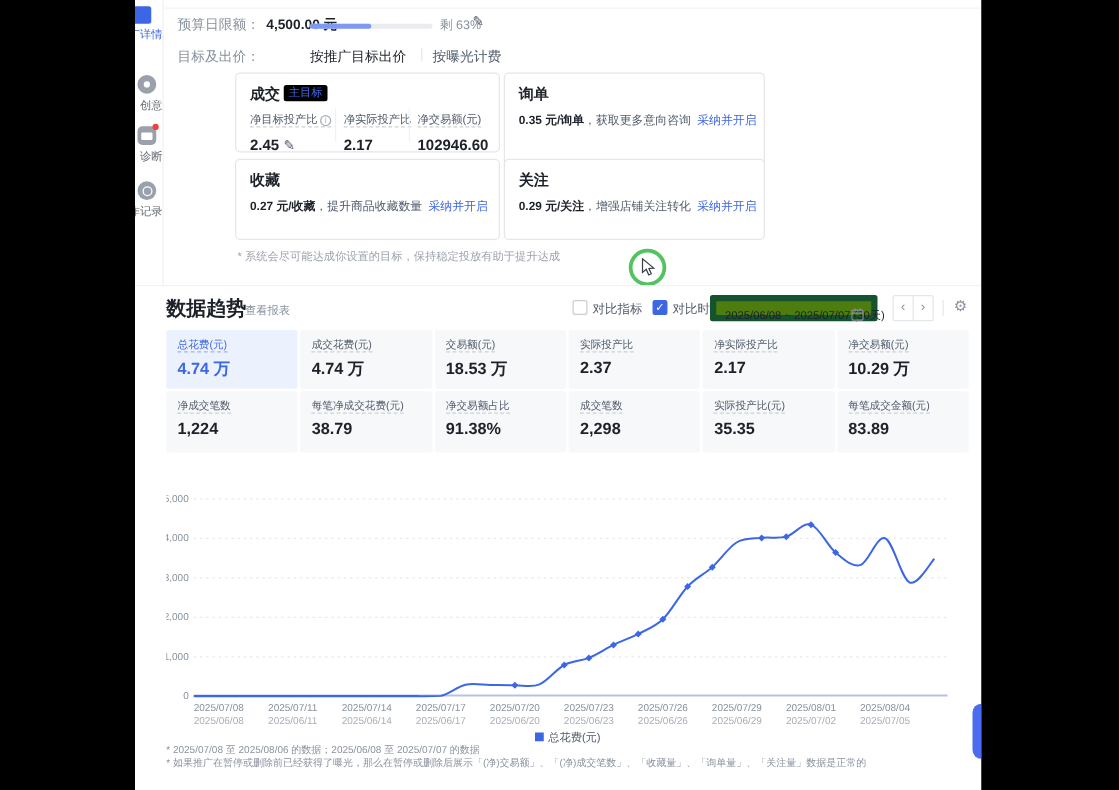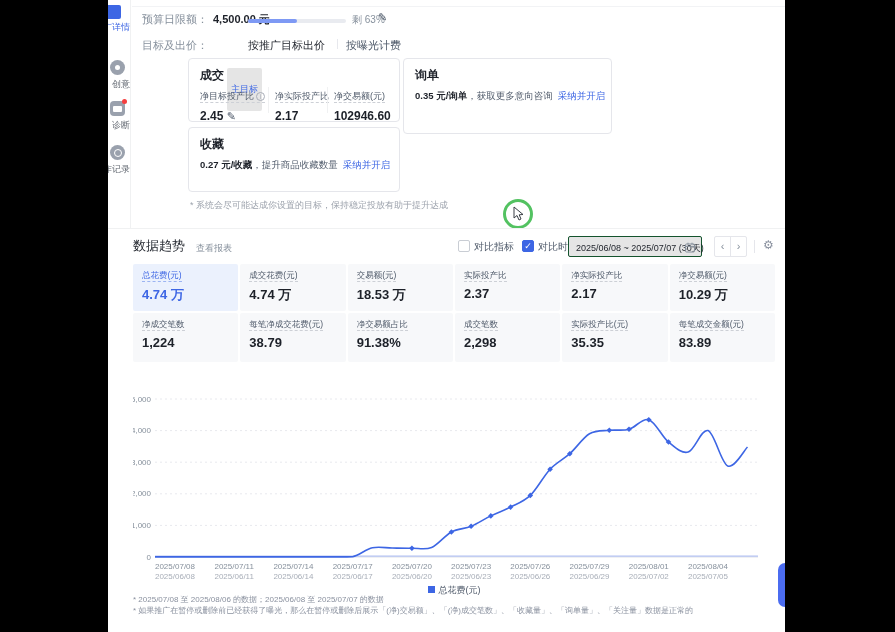--- a/index.html
+++ b/index.html
@@ -29,43 +29,43 @@
   #budget-bar{left:140px;top:19px;width:98px;height:4px;background:#e9ebf0;border-radius:2px;}
   #budget-fill{height:4px;background:#7e99f4;border-radius:2px;}
   .edit-ic{font-size:11px;color:#4e5969;cursor:pointer;}
   .bid-opt1{font-size:11px;color:#1d2129;font-weight:500;}
   .bid-sep{font-size:11px;color:#e5e6eb;}
   .bid-opt2{font-size:11px;color:#4e5969;}
 
   
   .gcard{border:1px solid #e5e6eb;border-radius:4px;background:#fff;}
   .gtitle{position:absolute;left:11px;top:8px;font-size:12px;font-weight:bold;color:#1d2129;}
-  .gbadge{position:absolute;left:38px;top:9px;font-size:9px;color:#3d66e4;background:#e5e5e5;border-radius:2px;padding:16px 4px;line-height:11px;}
+  .gbadge{position:absolute;left:38px;top:9px;font-size:9px;color:#3d66e4;background:#000000;border-radius:2px;padding:1px 4px;line-height:11px;}
   .gmetric{position:absolute;top:26px;}
   .gml{font-size:9px;color:#4e5969;border-bottom:1px dashed #cdd0d6;padding-bottom:1px;white-space:nowrap;}
   .ginfo{display:inline-block;width:9px;height:9px;border:1px solid #a9aeb8;border-radius:50%;font-size:7px;line-height:8px;text-align:center;color:#a9aeb8;margin-left:2px;font-style:normal;}
   .gmv{margin-top:6px;font-size:12px;font-weight:bold;color:#1d2129;white-space:nowrap;}
   .gvd{position:absolute;top:28px;width:1px;height:26px;background:#f0f1f2;}
   .gdesc{position:absolute;left:11px;top:31px;font-size:9.5px;color:#4e5969;white-space:nowrap;}
   .gdesc b{color:#1d2129;}
   .glink{color:#3d66e4;margin-left:5px;cursor:pointer;text-decoration:none;}
   .goal-note{font-size:9px;color:#9da3ad;}
 
   
   .cursor-ring{left:395px;top:199px;width:30px;height:30px;border:3px solid #53c261;border-radius:50%;}
 
   .section-divider{left:0;right:0;top:228px;height:1px;background:#f0f1f2;}
 
   
-  .tr-title{font-size:13px;font-weight:normal;color:#1d2129;}
+  .tr-title{font-size:16px;font-weight:bold;color:#1d2129;}
   .tr-sub{font-size:9px;color:#86909c;cursor:pointer;}
   .cb{position:absolute;width:12px;height:12px;border:1px solid #c9cdd4;border-radius:2px;background:#fff;}
   .cb.on{background:#3d66e4;border-color:#3d66e4;color:#fff;font-size:9px;line-height:11px;text-align:center;}
   .cb-lb{font-size:10px;color:#4e5969;}
-  .date-range{left:460px;top:236px;width:134px;height:21px;border:1px solid #14532d;border-radius:2px;background:#e5e5e5;cursor:pointer;}
+  .date-range{left:460px;top:236px;width:134px;height:21px;border:5px solid #14532d;border-radius:2px;background:#4d7c0f;cursor:pointer;}
   .date-range span{position:absolute;left:7px;top:5px;font-size:9px;color:#1d2129;white-space:nowrap;}
   .date-range svg{position:absolute;right:6px;top:5px;}
   .navbtns{left:606px;top:236px;width:33px;height:21px;border:1px solid #e5e6eb;border-radius:2px;display:flex;}
   .navbtns div{flex:1;text-align:center;font-size:11px;color:#86909c;line-height:19px;cursor:pointer;}
   .navbtns div:first-child{border-right:1px solid #e5e6eb;}
   .vsep{left:646px;top:240px;width:1px;height:13px;background:#e5e6eb;}
   .gear{left:655px;top:238px;font-size:12px;color:#8a919f;cursor:pointer;}
 
   
   #metric-grid{left:25px;top:264px;width:642px;display:grid;grid-template-columns:repeat(6,1fr);grid-template-rows:47px 49px;gap:2px;}
@@ -151,20 +151,24 @@
     <div class="abs gcard" style="left:295px;top:58px;width:209px;height:76px">
       <span class="gtitle">询单</span>
       <div class="gdesc"><b>0.35 元/询单</b><span>，获取更多意向咨询</span><a class="glink">采纳并开启</a></div>
     </div>
 
     <div class="abs gcard" style="left:80px;top:127px;width:212px;height:65px">
       <span class="gtitle">收藏</span>
       <div class="gdesc"><b>0.27 元/收藏</b><span>，提升商品收藏数量</span><a class="glink">采纳并开启</a></div>
     </div>
 
+    <div class="abs gcard" style="left:295px;top:127px;width:209px;height:65px">
+      <span class="gtitle">关注</span>
+      <div class="gdesc"><b>0.29 元/关注</b><span>，增强店铺关注转化</span><a class="glink">采纳并开启</a></div>
+    </div>
 
     <div class="abs goal-note" style="left:82px;top:199px">* 系统会尽可能达成你设置的目标，保持稳定投放有助于提升达成</div>
 
     <div class="abs cursor-ring"></div>
     <svg class="abs" style="left:405px;top:206px" width="12" height="15" viewBox="0 0 12 15">
       <path d="M1,1 L1,12 L4,9.5 L6,14 L8,13 L6.2,8.8 L10,8.5 Z" fill="#fff" stroke="#3a3f46" stroke-width="1"></path>
     </svg>
 
     <div class="abs section-divider"></div>
 

